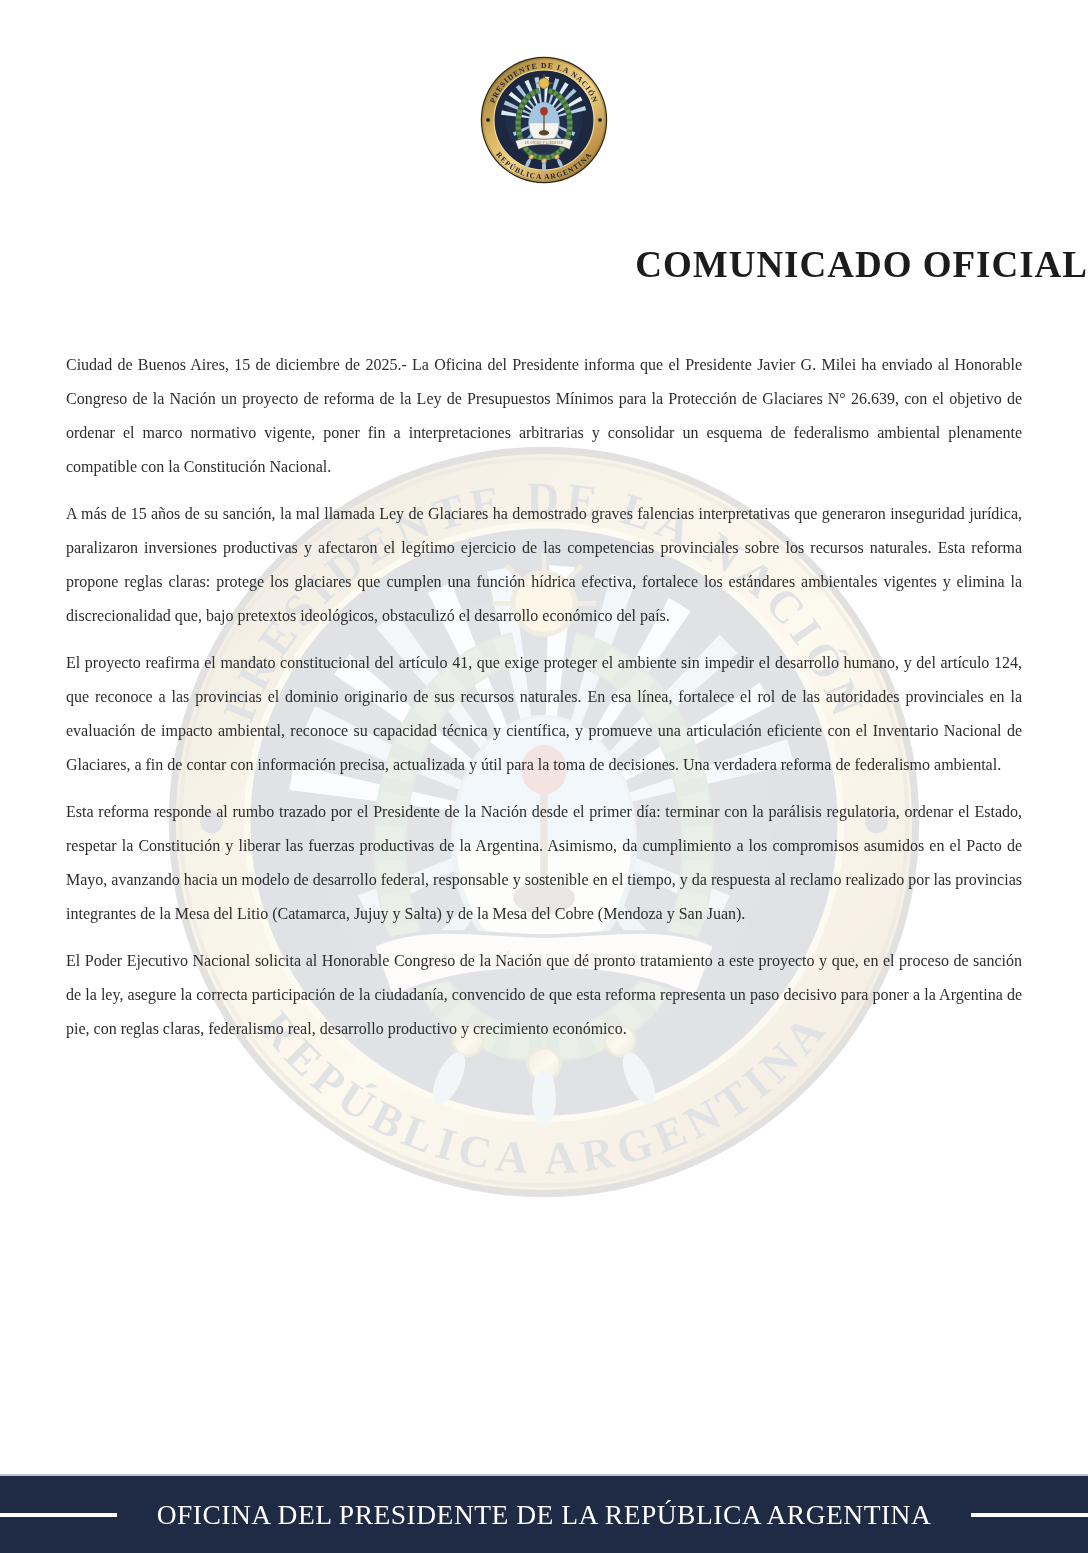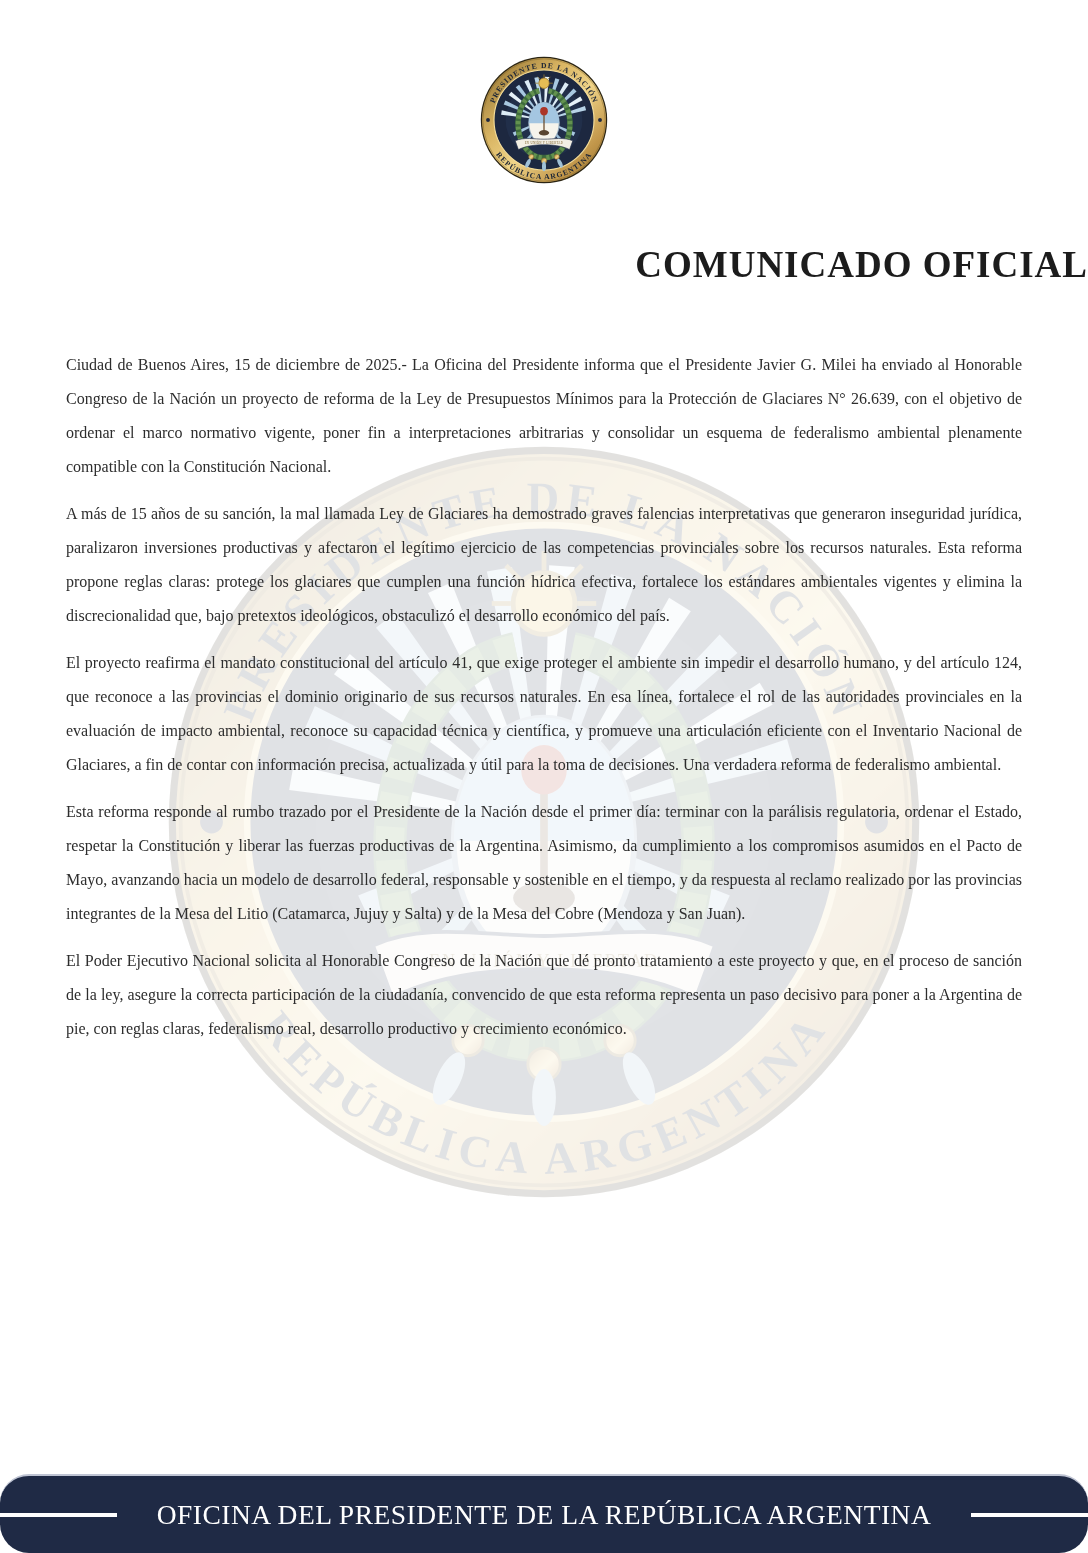--- a/index.html
+++ b/index.html
@@ -74,21 +74,20 @@
     left: 0;
     right: 0;
     bottom: 0;
     height: 77px;
     background: #1f2a45;
     border-top: 2px solid #bfc4d3;
     display: flex;
     align-items: center;
     justify-content: center;
     z-index: 4;
-    border-radius: 29px;
   }
   .footer-text {
     color: #ffffff;
     font-family: "Liberation Serif", serif;
     font-size: 27.5px;
     letter-spacing: 0.5px;
     white-space: nowrap;
   }
   .footer-rule {
     position: absolute;

